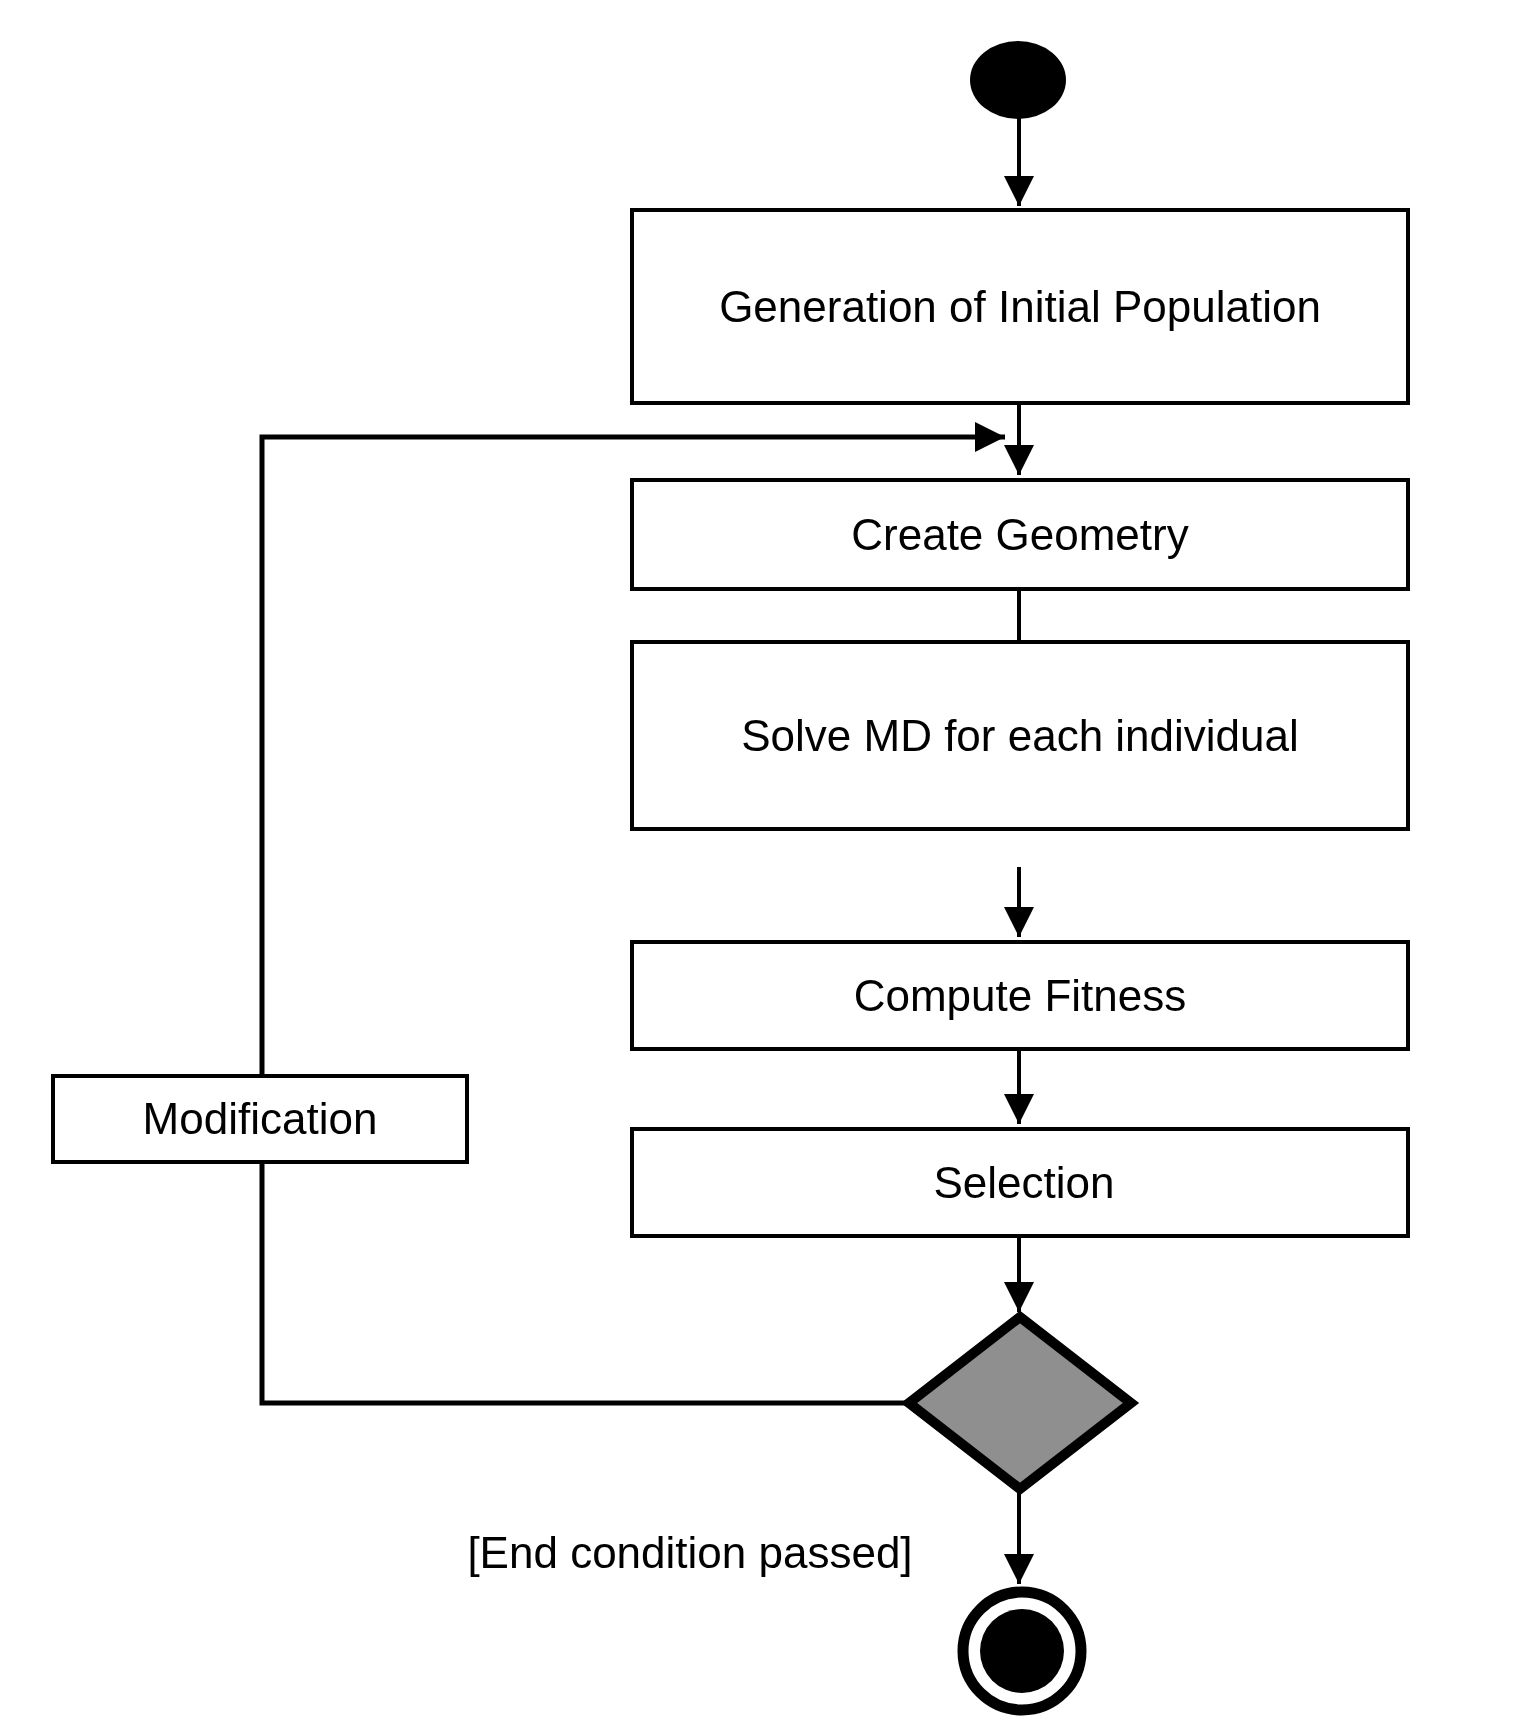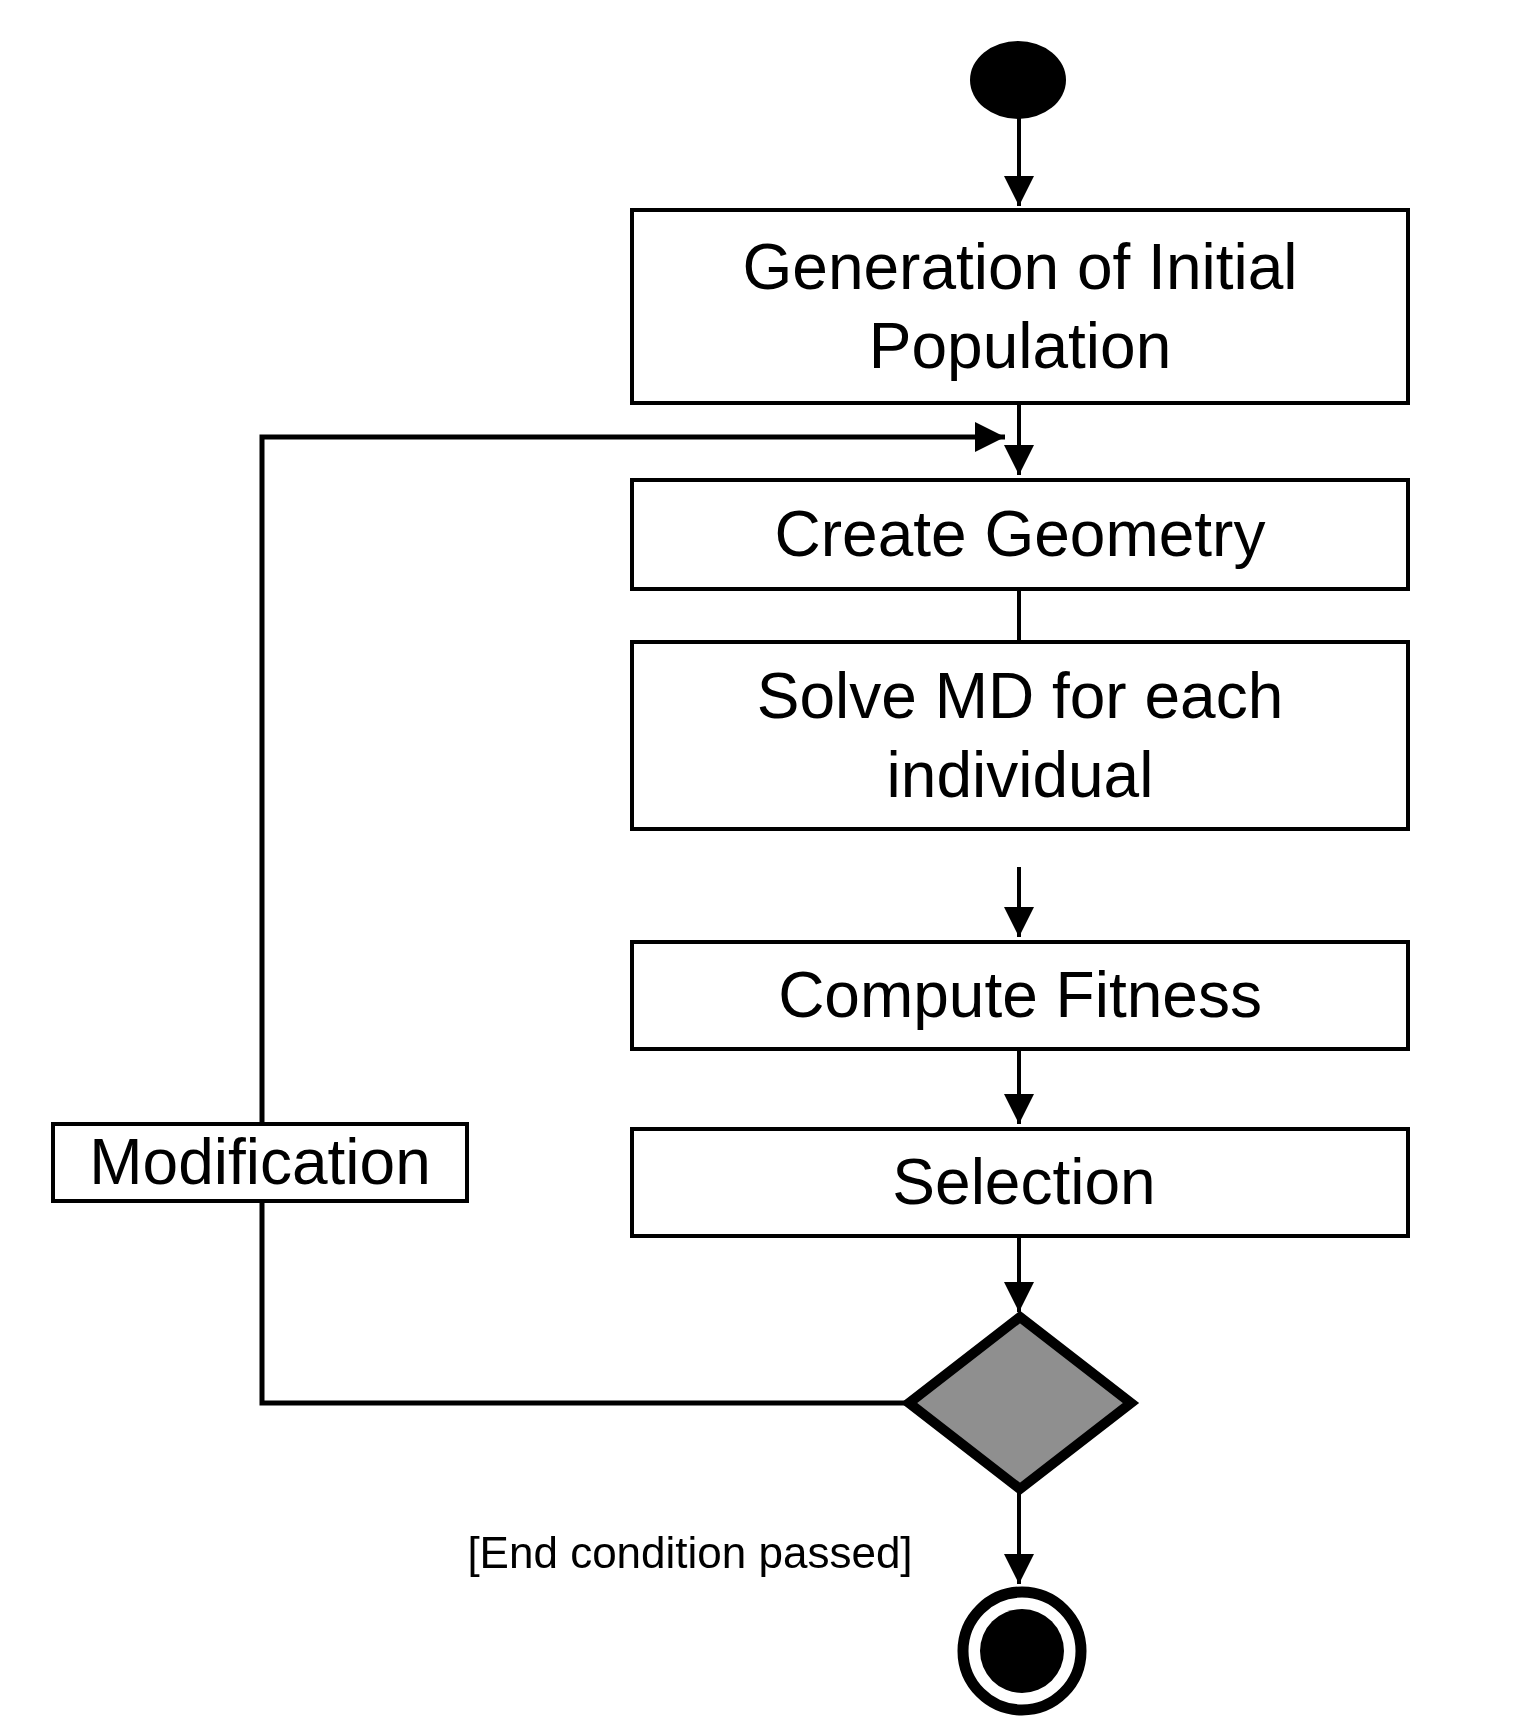--- a/index.html
+++ b/index.html
@@ -26,34 +26,34 @@
   }
   .node-box {
     position: absolute;
     box-sizing: border-box;
     border: 4px solid #000000;
     background: #ffffff;
     display: flex;
     align-items: center;
     justify-content: center;
     text-align: center;
-    font-size: 64px;
+    font-size: 44px;
     line-height: 1.22;
     z-index: 2;
   }
   .node-box .label {
     display: block;
     padding: 0 35px;
   }
   .box-generation   { left: 630px; top: 208px;  width: 780px; height: 197px; }
   .box-create       { left: 630px; top: 478px;  width: 780px; height: 113px; text-align: right; }
   .box-solve        { left: 630px; top: 640px;  width: 780px; height: 191px; }
   .box-fitness      { left: 630px; top: 940px;  width: 780px; height: 111px; }
   .box-selection    { left: 630px; top: 1127px; width: 780px; height: 111px; padding-left: 8px; }
-  .box-modification { left: 51px;  top: 1074px; width: 418px; height: 81px; margin-top: 48px; }
+  .box-modification { left: 51px;  top: 1074px; width: 418px; height: 90px; }
   .guard-label {
     position: absolute;
     left: 360px;
     top: 1517px;
     width: 660px;
     text-align: center;
     font-size: 44px;
     line-height: 72px;
     z-index: 2;
     white-space: nowrap;

